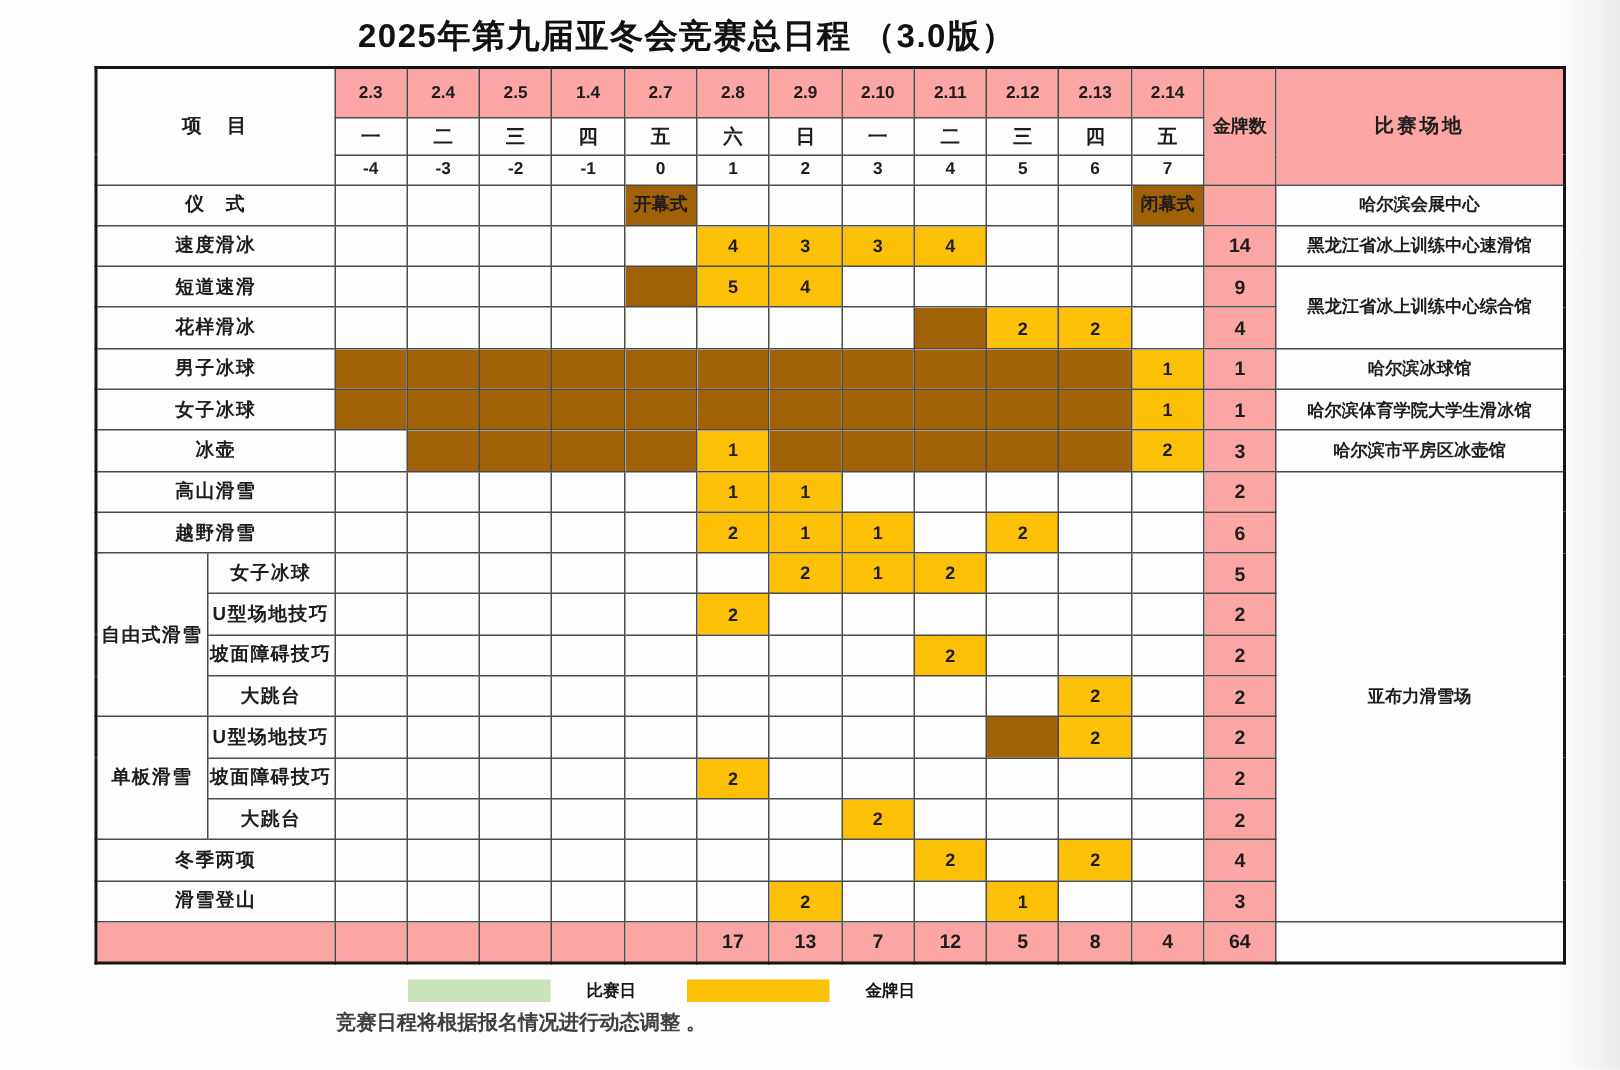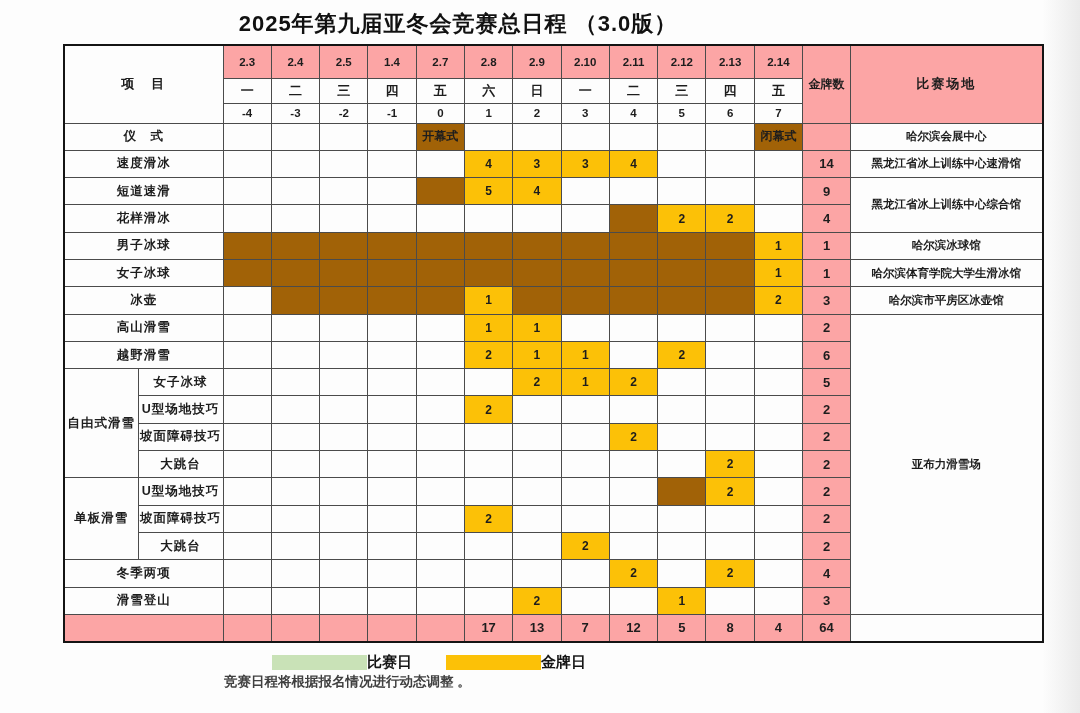--- a/index.html
+++ b/index.html
@@ -36,21 +36,21 @@
   .f-venue{font-size:11.5px;}
   .f-val{font-size:12px;}
   .f-gold{font-size:13px;}
   .ceremony{font-size:12px;letter-spacing:0;}
   .legend{
     position:absolute;left:272px;top:653px;display:flex;align-items:center;
   }
   .swatch{width:95px;height:15px;display:inline-block;}
   .swatch.green-sw{background:#c9e2b7;}
   .swatch.gold-sw{background:#fcc107;margin-left:34px;}
-  .legend-label{font-size:15px;font-weight:700;color:#161616;}
+  .legend-label{font-size:11px;font-weight:700;margin-left:24px;color:#161616;}
   .footnote{
     position:absolute;left:224px;top:673px;font-size:13.5px;font-weight:700;color:#404040;
   }
   .edge-shade{
     position:absolute;right:0;top:0;width:38px;height:713px;
     background:linear-gradient(to right, rgba(120,120,120,0), rgba(120,120,120,0.14));
     pointer-events:none;
   }
 </style>
 </head>

